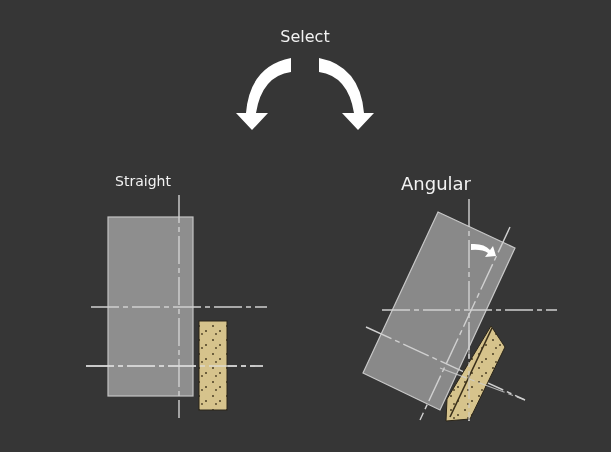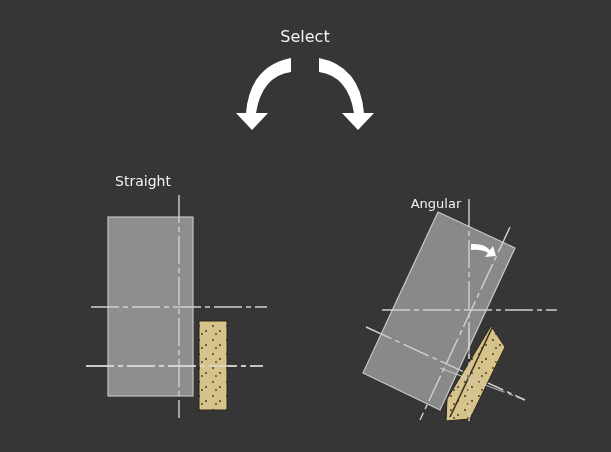--- a/index.html
+++ b/index.html
@@ -11,21 +11,21 @@
     }
     .label {
       position: absolute;
       color: #f2f2f2;
       font-family: "DejaVu Sans", sans-serif;
       white-space: nowrap;
       transform: translateX(-50%);
     }
     #title { left: 305px; top: 27px; font-size: 16px; text-align: right; }
     #lbl-straight { left: 143px; top: 173px; font-size: 14px; }
-    #lbl-angular { left: 436px; top: 173px; font-size: 13px; margin-top: 23px; }
+    #lbl-angular { left: 436px; top: 173px; font-size: 18px; }
     svg.diagram { position: absolute; left: 0; top: 0; }
   </style>
 </head>
 <body>
 
 <div class="label" id="title">Select</div>
 
 <svg class="diagram" width="611" height="452" viewBox="0 0 611 452">
   <defs>
     <pattern id="dots" width="14" height="14" patternUnits="userSpaceOnUse">

